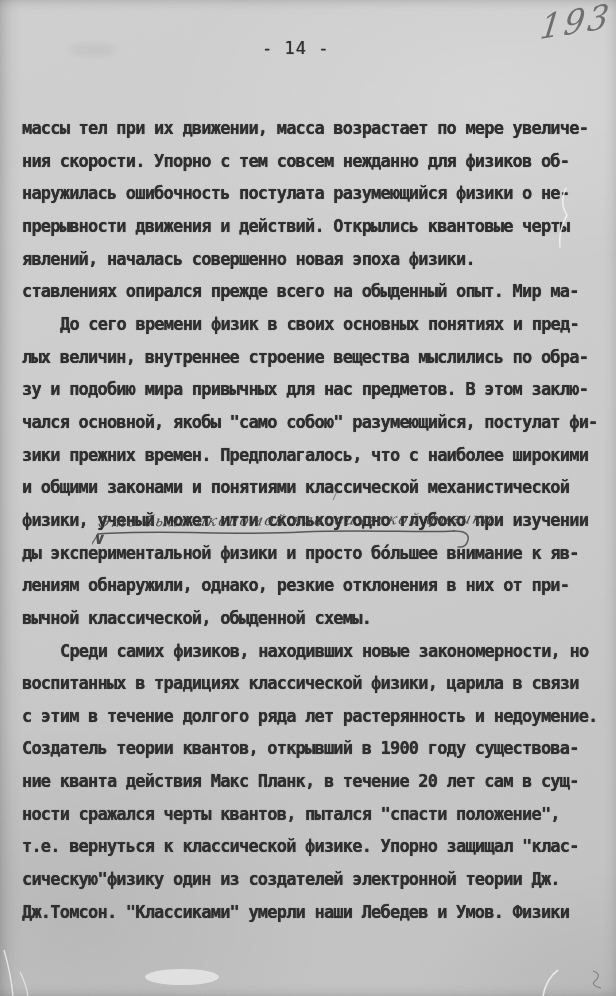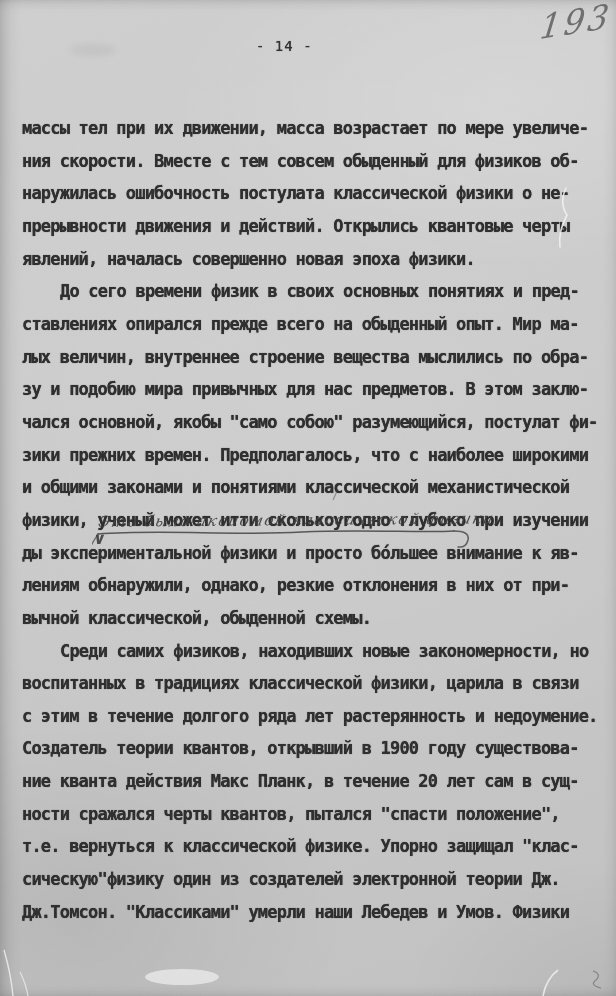--- a/index.html
+++ b/index.html
@@ -30,22 +30,22 @@
     font-style: italic;
     font-size: 33px;
     letter-spacing: 3px;
     color: rgba(92,92,92,0.88);
     transform: rotate(-9deg) skewX(-16deg);
   }
 
   
   .page-number {
     position: absolute;
-    top: 38px; left: 256px;
-    font-size: 14px;
+    top: 38px; left: 262px;
+    font-size: 17px;
     letter-spacing: 1px;
     color: #2a2a2a;
     text-shadow: 0 0 0.7px rgba(25,25,25,0.85);
   }
 
   
   .text-block {
     position: absolute;
     top: 112px; left: 22px;
     width: 582px;
@@ -110,26 +110,26 @@
 <div class="page">
 
   <div class="folio">193</div>
 
   <div class="page-number">- 14 -</div>
 
   <div class="smudge"></div>
 
   <div class="text-block">
     <div class="line">массы тел при их движении, масса возрастает по мере увеличе-</div>
-    <div class="line">ния скорости. Вместе с тем совсем обыденный для физиков об-</div>
-    <div class="line">наружилась ошибочность постулата классической физики о не-</div>
+    <div class="line">ния скорости. Упорно с тем совсем нежданно для физиков об-</div>
+    <div class="line">наружилась ошибочность постулата разумеющийся физики о не-</div>
     <div class="line">прерывности движения и действий. Открылись квантовые черты</div>
     <div class="line">явлений, началась совершенно новая эпоха физики.</div>
+    <div class="line">ставлениях опирался прежде всего на обыденный опыт. Мир ма-</div>
     <div class="line indent">До сего времени физик в своих основных понятиях и пред-</div>
-    <div class="line">ставлениях опирался прежде всего на обыденный опыт. Мир ма-</div>
     <div class="line">лых величин, внутреннее строение вещества мыслились по обра-</div>
     <div class="line">зу и подобию мира привычных для нас предметов. В этом заклю-</div>
     <div class="line">чался основной, якобы "само собою" разумеющийся, постулат фи-</div>
     <div class="line">зики прежних времен. Предполагалось, что с наиболее широкими</div>
     <div class="line">и общими законами и понятиями классической механистической</div>
     <div class="line">физики, ученый может итти сколькоугодно глубоко при изучении</div>
     <div class="line">ды экспериментальной физики и просто бо́льшее внимание к яв-</div>
     <div class="line">лениям обнаружили, однако, резкие отклонения в них от при-</div>
     <div class="line">вычной классической, обыденной схемы.</div>
     <div class="line indent">Среди самих физиков, находивших новые закономерности, но</div>

